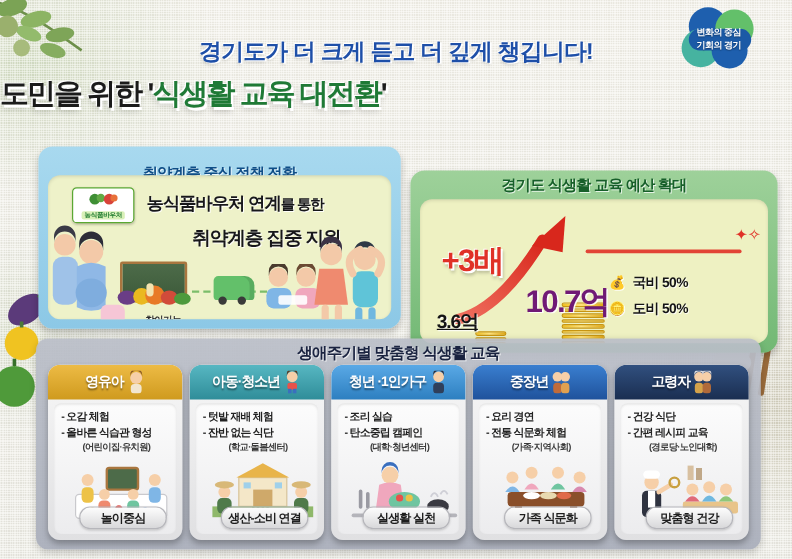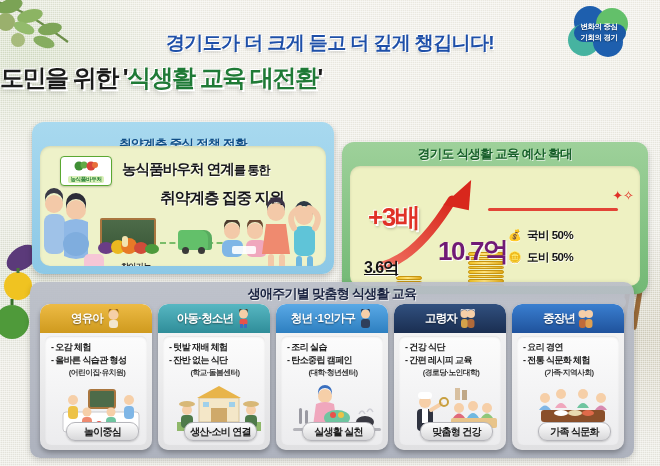--- a/index.html
+++ b/index.html
@@ -463,20 +463,58 @@
             <rect x="16" y="26" width="3" height="14" rx="1.5" fill="#9a9aa2"></rect>
             <ellipse cx="76" cy="38" rx="9" ry="6" fill="#3a3a42"></ellipse>
             <path d="M70 30 q3 -6 6 0 M78 28 q3 -6 6 0" stroke="#cfcfd6" stroke-width="1.5" fill="none"></path>
             <rect x="4" y="44" width="88" height="3" rx="1.5" fill="#b4b4ba"></rect>
           </svg>
           <div class="card-foot">실생활 실천</div>
         </div>
       </div>
 
       <div class="card">
+        <div class="card-head" style="background:linear-gradient(180deg,#3a7fd0,#1f529c);">
+          <span class="ht">중장년</span>
+          <span class="hi">
+            <svg width="15" height="19" viewBox="0 0 15 19">
+              <circle cx="4.5" cy="5" r="4" fill="#f6cfa8"></circle>
+              <rect x="1" y="10" width="7" height="9" rx="3" fill="#c06b3a"></rect>
+              <circle cx="11" cy="5" r="4" fill="#f6cfa8"></circle>
+              <rect x="7.5" y="10" width="7" height="9" rx="3" fill="#e0a050"></rect>
+            </svg>
+          </span>
+        </div>
+        <div class="card-body">
+          <div class="bullets">
+            <div>- 요리 경연</div>
+            <div>- 전통 식문화 체험</div>
+            <span class="sub">(가족·지역사회)</span>
+          </div>
+          <svg class="card-ill" viewBox="0 0 96 52">
+            <rect x="16" y="26" width="64" height="12" rx="3" fill="#8a4f2a"></rect>
+            <rect x="22" y="38" width="6" height="10" fill="#6f3e20"></rect>
+              <rect x="68" y="38" width="6" height="10" fill="#6f3e20"></rect>
+            <circle cx="20" cy="14" r="5" fill="#f6cfa8"></circle>
+              <path d="M14 26 q6 -9 12 0z" fill="#7fb6e6"></path>
+            <circle cx="36" cy="10" r="5" fill="#f6cfa8"></circle>
+              <path d="M30 24 q6 -10 12 0z" fill="#f0a7bd"></path>
+            <circle cx="58" cy="10" r="5" fill="#f6cfa8"></circle>
+              <path d="M52 24 q6 -10 12 0z" fill="#6fc5a0"></path>
+            <circle cx="76" cy="14" r="5" fill="#f6cfa8"></circle>
+              <path d="M70 26 q6 -9 12 0z" fill="#d88ab0"></path>
+            <ellipse cx="36" cy="29" rx="7" ry="3" fill="#ffffff"></ellipse>
+            <ellipse cx="50" cy="29" rx="7" ry="3" fill="#e8d9b0"></ellipse>
+            <ellipse cx="63" cy="29" rx="6" ry="3" fill="#e06a4a"></ellipse>
+          </svg>
+          <div class="card-foot">가족 식문화</div>
+        </div>
+      </div>
+
+      <div class="card">
         <div class="card-head" style="background:linear-gradient(180deg,#31507f,#1a2e51);">
           <span class="ht">고령자</span>
           <span class="hi">
             <svg width="15" height="19" viewBox="0 0 15 19">
               <circle cx="4.5" cy="5" r="4" fill="#f6cfa8"></circle>
               <path d="M0.5 4.5 a4 4 0 0 1 8 0 l0 -2 a4 4 0 0 0 -8 0z" fill="#dcdce0"></path>
               <rect x="1" y="10" width="7" height="9" rx="3" fill="#d4a24a"></rect>
               <circle cx="11" cy="5" r="4" fill="#f6cfa8"></circle>
               <path d="M7 4.5 a4 4 0 0 1 8 0 l0 -2 a4 4 0 0 0 -8 0z" fill="#d0d0d6"></path>
               <rect x="7.5" y="10" width="7" height="9" rx="3" fill="#b06a3a"></rect>
@@ -503,53 +541,15 @@
               <path d="M60 34 q6 -10 12 0z" fill="#6fb8e0"></path>
             <circle cx="80" cy="24" r="5" fill="#f6cfa8"></circle>
               <path d="M74 34 q6 -9 12 0z" fill="#8fc77a"></path>
             <rect x="48" y="4" width="5" height="12" fill="#d8c0a0"></rect>
               <rect x="55" y="6" width="5" height="10" fill="#c0a888"></rect>
           </svg>
           <div class="card-foot">맞춤형 건강</div>
         </div>
       </div>
 
-      <div class="card">
-        <div class="card-head" style="background:linear-gradient(180deg,#3a7fd0,#1f529c);">
-          <span class="ht">중장년</span>
-          <span class="hi">
-            <svg width="15" height="19" viewBox="0 0 15 19">
-              <circle cx="4.5" cy="5" r="4" fill="#f6cfa8"></circle>
-              <rect x="1" y="10" width="7" height="9" rx="3" fill="#c06b3a"></rect>
-              <circle cx="11" cy="5" r="4" fill="#f6cfa8"></circle>
-              <rect x="7.5" y="10" width="7" height="9" rx="3" fill="#e0a050"></rect>
-            </svg>
-          </span>
-        </div>
-        <div class="card-body">
-          <div class="bullets">
-            <div>- 요리 경연</div>
-            <div>- 전통 식문화 체험</div>
-            <span class="sub">(가족·지역사회)</span>
-          </div>
-          <svg class="card-ill" viewBox="0 0 96 52">
-            <rect x="16" y="26" width="64" height="12" rx="3" fill="#8a4f2a"></rect>
-            <rect x="22" y="38" width="6" height="10" fill="#6f3e20"></rect>
-              <rect x="68" y="38" width="6" height="10" fill="#6f3e20"></rect>
-            <circle cx="20" cy="14" r="5" fill="#f6cfa8"></circle>
-              <path d="M14 26 q6 -9 12 0z" fill="#7fb6e6"></path>
-            <circle cx="36" cy="10" r="5" fill="#f6cfa8"></circle>
-              <path d="M30 24 q6 -10 12 0z" fill="#f0a7bd"></path>
-            <circle cx="58" cy="10" r="5" fill="#f6cfa8"></circle>
-              <path d="M52 24 q6 -10 12 0z" fill="#6fc5a0"></path>
-            <circle cx="76" cy="14" r="5" fill="#f6cfa8"></circle>
-              <path d="M70 26 q6 -9 12 0z" fill="#d88ab0"></path>
-            <ellipse cx="36" cy="29" rx="7" ry="3" fill="#ffffff"></ellipse>
-            <ellipse cx="50" cy="29" rx="7" ry="3" fill="#e8d9b0"></ellipse>
-            <ellipse cx="63" cy="29" rx="6" ry="3" fill="#e06a4a"></ellipse>
-          </svg>
-          <div class="card-foot">가족 식문화</div>
-        </div>
-      </div>
-
     </div>
   </div>
 </div>
 
 </body></html>

